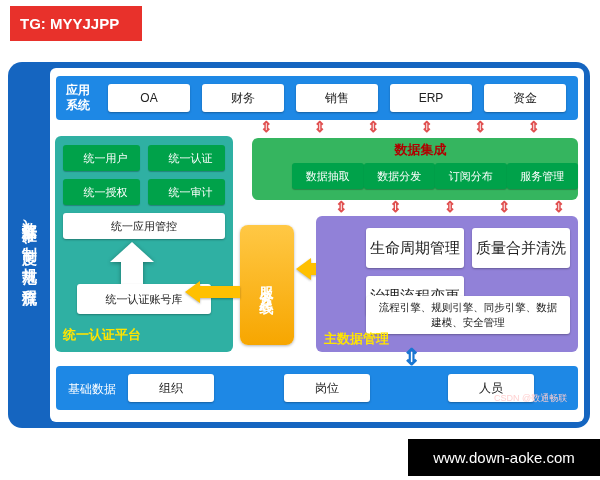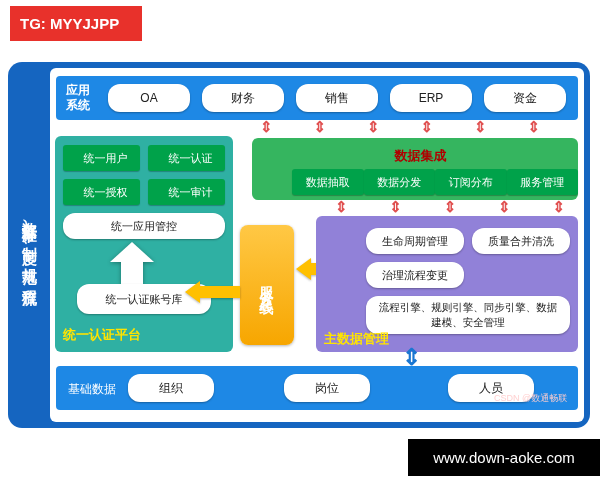--- a/index.html
+++ b/index.html
@@ -13,38 +13,38 @@
     color:#fff; font-size:15px; display:flex; align-items:center; justify-content:center; }
 
   
   .diagram { position:absolute; left:8px; top:62px; width:582px; height:366px; background:#1565c0; border-radius:14px; }
   .left-bar { position:absolute; left:0; top:0; width:42px; height:100%; color:#fff;
     display:flex; align-items:center; justify-content:center; }
   .left-bar span { writing-mode:vertical-rl; text-orientation:upright; font-size:15px; font-weight:bold; letter-spacing:2px; }
   .inner { position:absolute; left:42px; top:6px; width:534px; height:354px; background:#fff; border-radius:6px; }
 
   
-  .wbox { background:#fff; border-radius:12px; box-shadow:0 1px 2px rgba(0,0,0,.3);
+  .wbox { background:#fff; border-radius:3px; box-shadow:0 1px 2px rgba(0,0,0,.3);
     display:flex; align-items:center; justify-content:center; font-size:12px; color:#222; }
 
   
   .app-band { position:absolute; left:6px; top:8px; width:522px; height:44px; background:#1e88e5;
     border-radius:4px; display:flex; align-items:center; }
   .app-label { width:30px; margin-left:10px; color:#fff; font-size:12px; font-weight:bold; line-height:1.25; text-align:left; }
   .app-boxes { flex:1; display:flex; justify-content:space-evenly; }
   .app-box { width:82px; height:28px; }
 
   
   .arrows-1 { position:absolute; left:210px; top:50px; width:280px; height:18px; display:flex; justify-content:space-between; }
   .arrows-2 { position:absolute; left:285px; top:130px; width:230px; height:18px; display:flex; justify-content:space-between; }
   .rarrow { color:#e05050; font-size:15px; font-weight:bold; line-height:18px; }
 
   
   .di-panel { position:absolute; left:202px; top:70px; width:326px; height:62px; background:#35b55f; border-radius:6px; }
-  .di-title { text-align:center; color:#b00000; font-weight:bold; font-size:13px; margin-top:9px;padding-left:11px; }
+  .di-title { text-align:center; color:#b00000; font-weight:bold; font-size:13px; margin-top:3px;padding-left:11px; }
   .di-boxes { display:flex; justify-content:space-evenly; margin-top:4px;padding-left:40px; }
   .di-box { background:#00a24a; color:#fff; font-size:11px; width:72px; height:26px; border-radius:3px;
     display:flex; align-items:center; justify-content:center; box-shadow:0 1px 1px rgba(0,0,0,.25); }
 
   
   .auth-panel { position:absolute; left:5px; top:68px; width:178px; height:216px; background:#2fb0a3; border-radius:6px; }
   .auth-grid { position:absolute; left:8px; top:9px; width:162px; display:grid; grid-template-columns:1fr 1fr; gap:8px; }
   .auth-box { background:#00a24a; color:#fff; font-size:11px; height:26px; border-radius:3px;
     display:flex; align-items:center; justify-content:center; box-shadow:0 1px 1px rgba(0,0,0,.25);padding-left:8px; }
   .auth-wide { position:absolute; left:8px; top:77px; width:162px; height:26px; font-size:11px; }
@@ -65,21 +65,21 @@
   .yarrow { position:absolute; height:22px; filter:drop-shadow(0 1px 1px rgba(0,0,0,.3)); }
   .yarrow .head { position:absolute; left:0; top:0; width:0; height:0;
     border-top:11px solid transparent; border-bottom:11px solid transparent; border-right:15px solid #ffc000; }
   .yarrow .shaft { position:absolute; left:15px; top:5px; right:0; height:12px; background:#ffc000; }
   .yarrow-a { left:135px; top:213px; width:55px; }
   .yarrow-b { left:246px; top:190px; width:46px; }
 
   
   .mdm-panel { position:absolute; left:266px; top:148px; width:262px; height:136px; background:#9181d8; border-radius:6px; }
   .mdm-grid { position:absolute; left:50px; top:12px; width:204px; display:grid; grid-template-columns:1fr 1fr; gap:8px; }
-  .mdm-box { height:26px; font-size:11px; }
+  .mdm-box { height:40px; font-size:15px; }
   .mdm-engine { position:absolute; left:50px; top:80px; width:204px; height:38px; font-size:10.5px;
     text-align:center; padding:2px 8px; line-height:1.45; }
   .mdm-title { position:absolute; left:8px; top:114px; color:#ffe400; font-weight:bold; font-size:13px; }
 
   
   .blue-arrow { position:absolute; left:352px; top:277px; font-size:23px; color:#1976d2; font-weight:bold; line-height:24px; }
 
   
   .base-band { position:absolute; left:6px; top:298px; width:522px; height:44px; background:#1e88e5; border-radius:4px; }
   .base-label { position:absolute; left:12px; top:15px; color:#fff; font-size:12px; font-weight:normal; }

